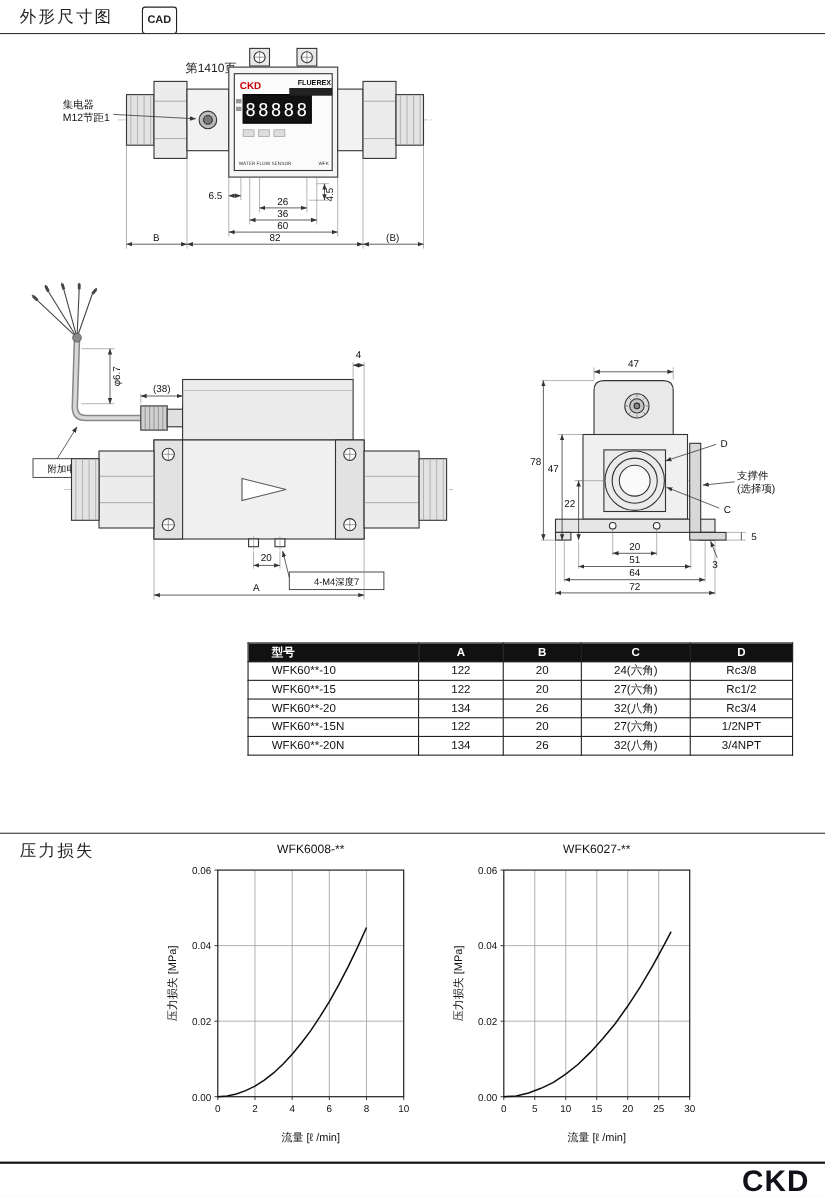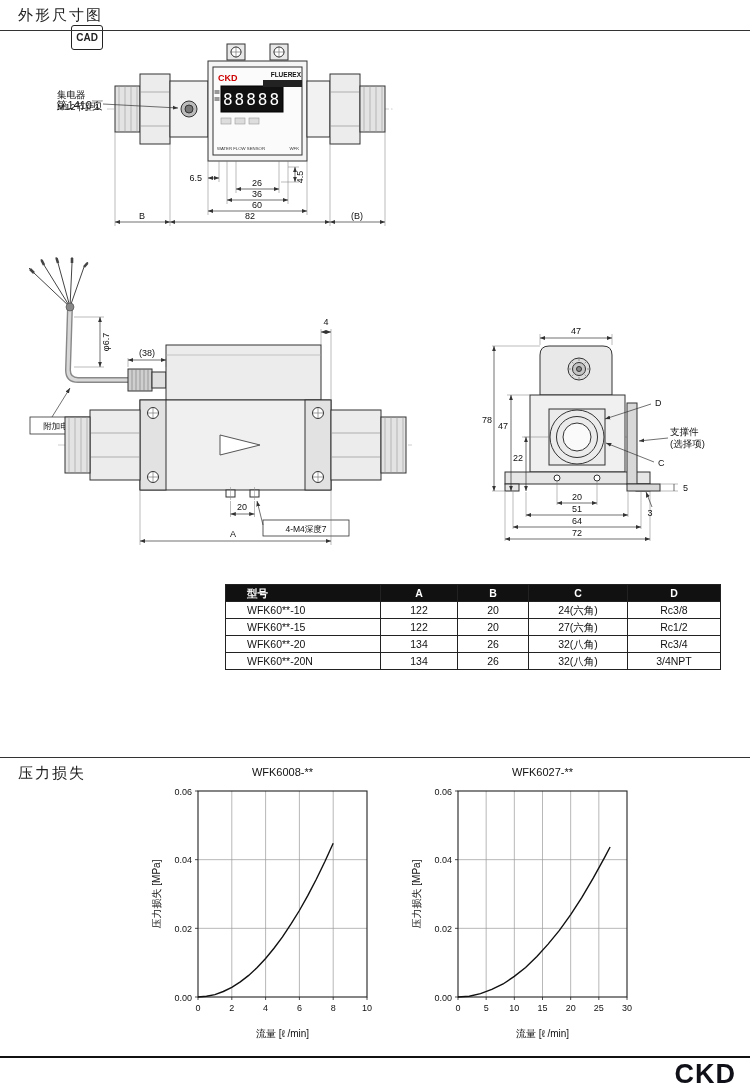--- a/index.html
+++ b/index.html
@@ -1,20 +1,20 @@
 <!DOCTYPE html>
 <html><head>
 <meta charset="utf-8">
 <style>
   html,body{margin:0;padding:0;background:#f2f2f2;}
   .page{position:relative;width:750px;height:1088px;margin:0 auto;background:#fff;
         font-family:"Liberation Sans", sans-serif;color:#111;overflow:hidden;}
   .abs{position:absolute;}
   
-  .header{position:absolute;top:6px;left:18px;display:flex;align-items:flex-end;flex-direction:column;}
+  .header{position:absolute;top:6px;left:18px;display:flex;align-items:flex-start;}
   .sec-title{font-size:15px;letter-spacing:2px;color:#222;}
   .cad-badge{margin-left:26px;border:1.6px solid #222;border-radius:3px;padding:4px 4px;
              font-size:10px;font-weight:bold;line-height:15px;color:#222;background:#fff;}
   .page-ref{margin-left:8px;font-size:11px;color:#222;margin-top:48px;}
   .rule{position:absolute;left:0;width:750px;background:#333;height:1px;}
   .rule.thick{height:2px;background:#111;}
   
   svg{display:block;}
   svg text{font-family:"Liberation Sans", sans-serif;fill:#111;font-size:9px;}
   .dimtxt{font-size:9px;}
@@ -309,20 +309,27 @@
           <td>20</td>
           <td>27(六角)</td>
           <td>Rc1/2</td>
         </tr>
         <tr>
           <td class="model">WFK60**-20</td>
           <td>134</td>
           <td>26</td>
           <td>32(八角)</td>
           <td>Rc3/4</td>
+        </tr>
+        <tr>
+          <td class="model">WFK60**-15N</td>
+          <td>122</td>
+          <td>20</td>
+          <td>27(六角)</td>
+          <td>1/2NPT</td>
         </tr>
         <tr>
           <td class="model">WFK60**-20N</td>
           <td>134</td>
           <td>26</td>
           <td>32(八角)</td>
           <td>3/4NPT</td>
         </tr>
       </tbody>
   </table>

